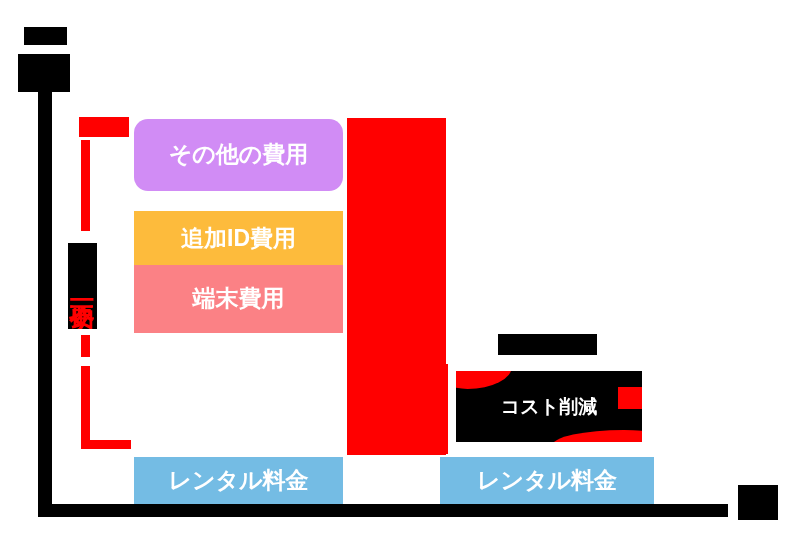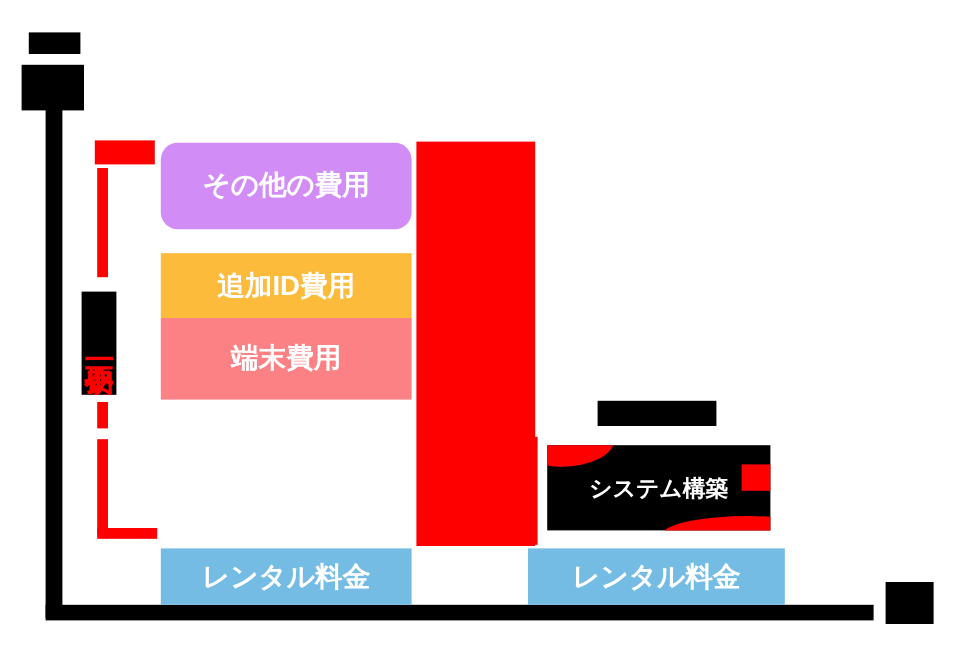--- a/index.html
+++ b/index.html
@@ -232,18 +232,18 @@
 
 
   <div class="bar bar-rental-left" style="background:#74bce4">レンタル料金</div>
 
   <div class="red-edge-left"></div>
 
   <div class="cost-callout">
     <div class="blob blob-tl"></div>
     <div class="blob blob-r"></div>
     <div class="blob blob-b"></div>
-    <div class="cost-label">システム構築</div>
+    <div class="cost-label">コスト削減</div>
   </div>
 
   <div class="bar-rental-right" style="background:#74bce4">レンタル料金</div>
 
 </div>
 
 </body></html>

